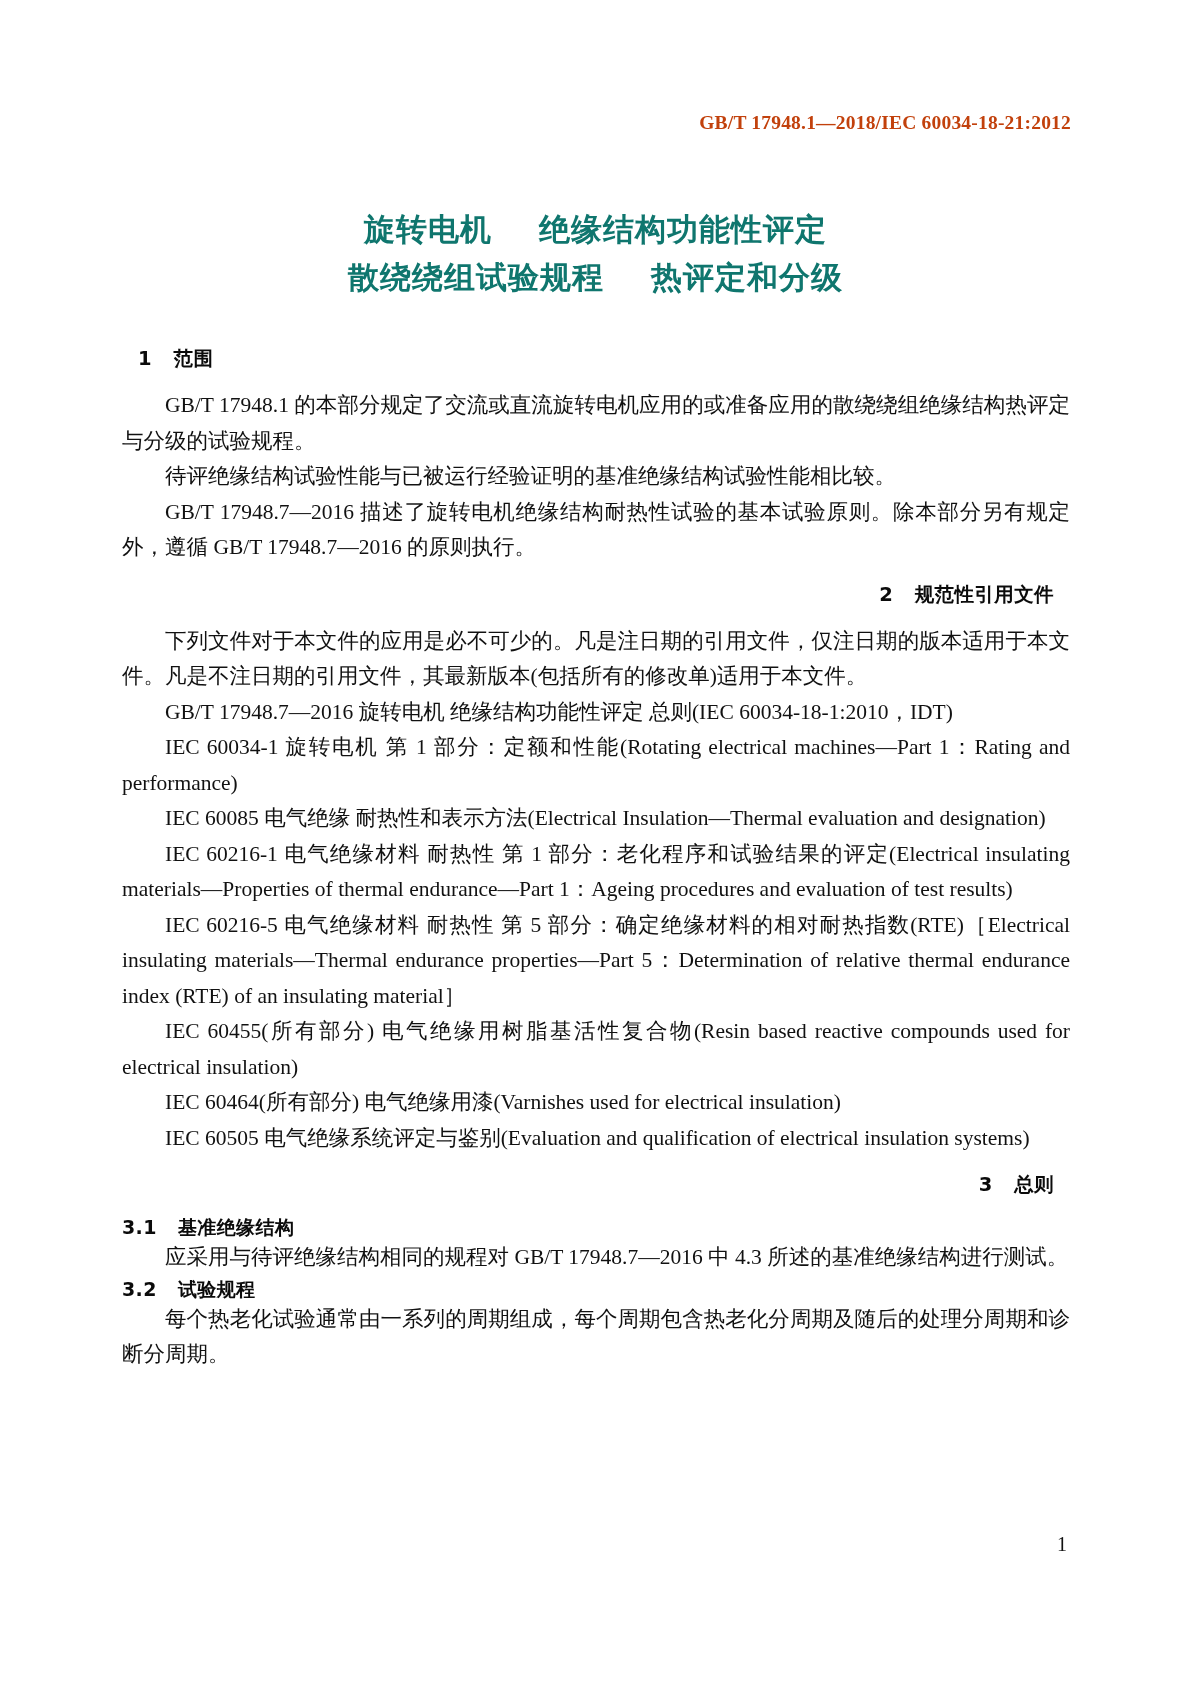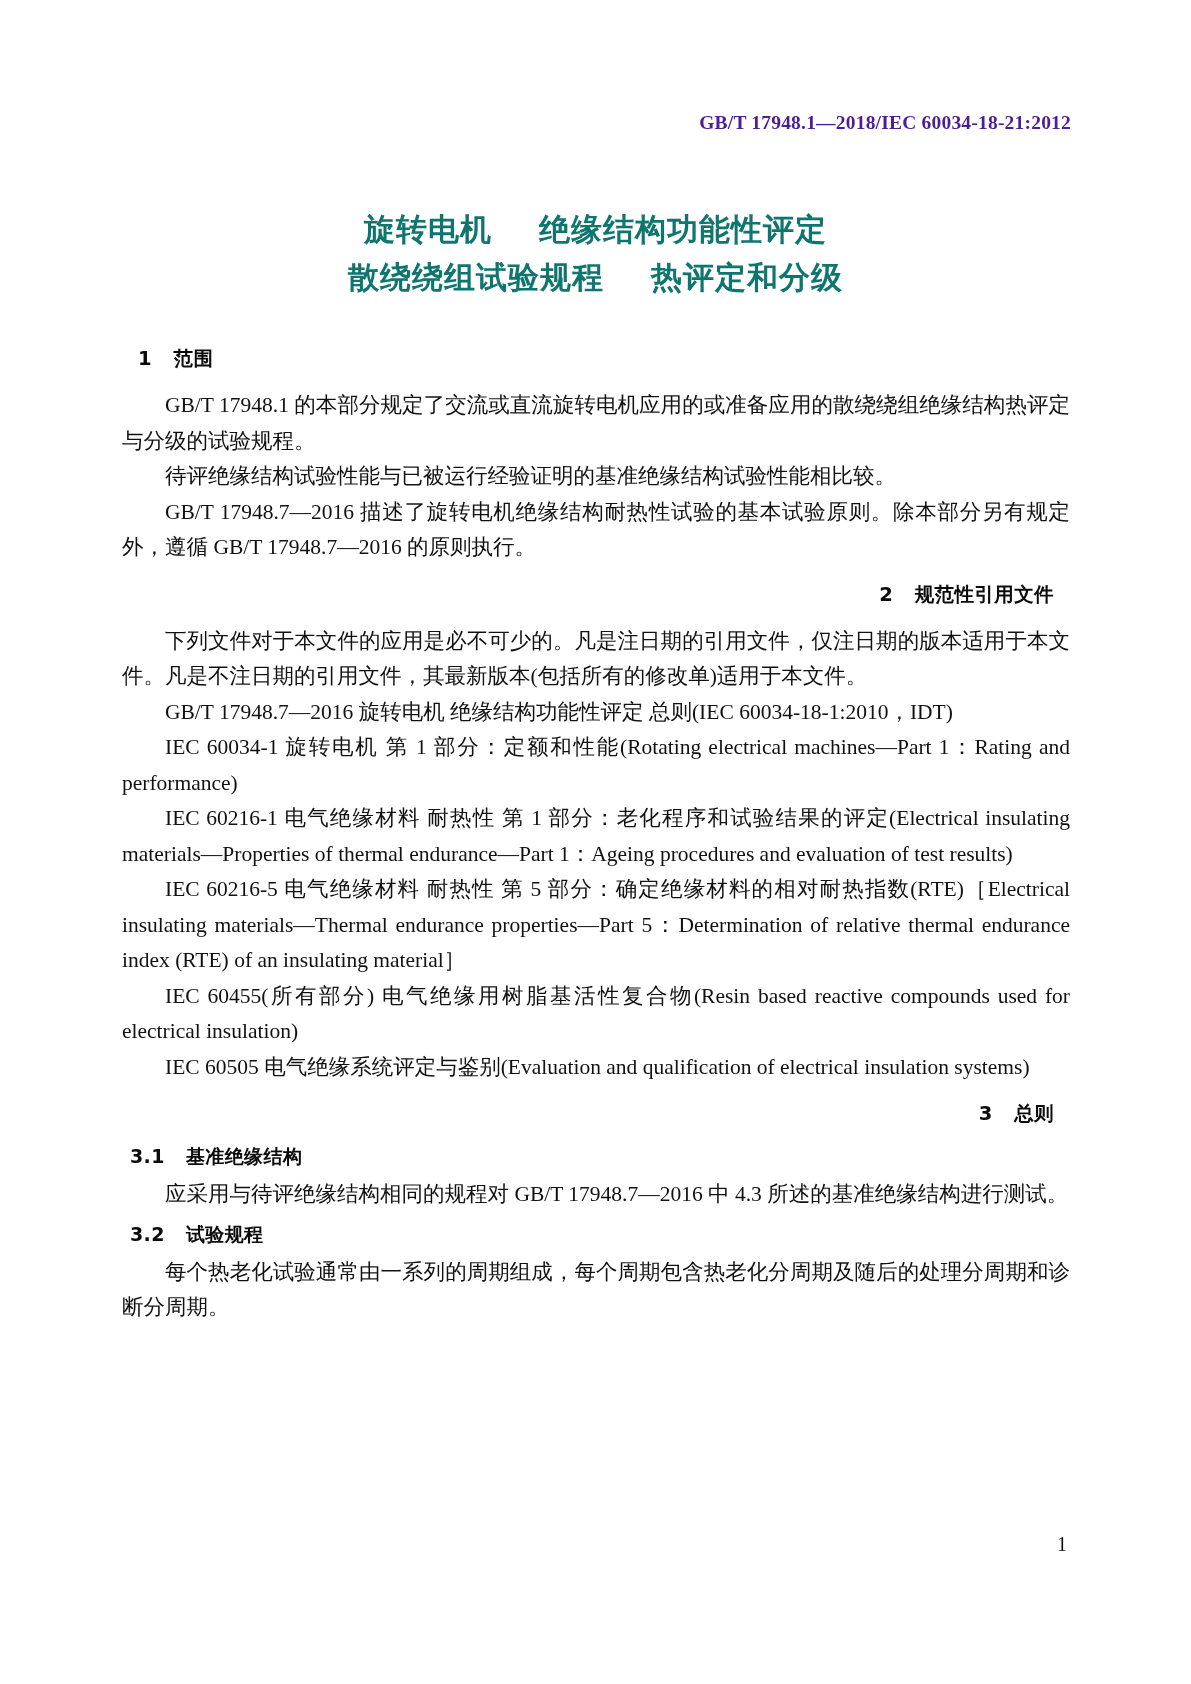--- a/index.html
+++ b/index.html
@@ -22,21 +22,21 @@
   
   .running-header {
     position: absolute;
     top: 112px;
     right: 120px;
     font-family: "Liberation Serif", "DejaVu Serif", serif;
     font-size: 19.5px;
     letter-spacing: 0.2px;
     white-space: nowrap;
     font-weight: 700;
-    color: #4c1d95;
+    color: #c2410c;
   }
 
   
   .doc-title {
     position: absolute;
     left: 0;
     right: 0;
     top: 205px;
     text-align: center;
   }
@@ -66,21 +66,21 @@
     padding: 0;
     line-height: 26px;
     letter-spacing: 0.4px;
     white-space: pre;
     color: #0b0b0b;
   }
   h3.subsec {
     font-family: "DejaVu Sans", "Liberation Sans", sans-serif;
     font-size: 19px;
     font-weight: 700;
-    margin: 8px;
+    margin: 0;
     padding: 0;
     line-height: 26px;
     letter-spacing: 0.4px;
     white-space: pre;
     color: #0b0b0b;
   }
 
   p.para {
     font-family: "Liberation Serif", "DejaVu Serif", serif;
     font-size: 21.5px;
@@ -124,23 +124,25 @@
 
     <h2 class="sec">1   范围</h2>
     <p class="para indent gap-after-head">GB/T 17948.1 的本部分规定了交流或直流旋转电机应用的或准备应用的散绕绕组绝缘结构热评定与分级的试验规程。</p>
     <p class="para indent gap-para">待评绝缘结构试验性能与已被运行经验证明的基准绝缘结构试验性能相比较。</p>
     <p class="para indent gap-para">GB/T 17948.7—2016 描述了旋转电机绝缘结构耐热性试验的基本试验原则。除本部分另有规定外，遵循 GB/T 17948.7—2016 的原则执行。</p>
 
     <h2 class="sec gap-sec-before">2   规范性引用文件</h2>
     <p class="para indent gap-after-head">下列文件对于本文件的应用是必不可少的。凡是注日期的引用文件，仅注日期的版本适用于本文件。凡是不注日期的引用文件，其最新版本(包括所有的修改单)适用于本文件。</p>
     <p class="para indent gap-para">GB/T 17948.7—2016    旋转电机    绝缘结构功能性评定 总则(IEC 60034-18-1:2010，IDT)</p>
     <p class="para indent gap-para">IEC 60034-1    旋转电机    第 1 部分：定额和性能(Rotating electrical machines—Part 1：Rating and performance)</p>
+    <p class="para indent gap-para">IEC 60085    电气绝缘    耐热性和表示方法(Electrical Insulation—Thermal evaluation and designation)</p>
     <p class="para indent gap-para">IEC 60216-1    电气绝缘材料    耐热性    第 1 部分：老化程序和试验结果的评定(Electrical insulating materials—Properties of thermal endurance—Part 1：Ageing procedures and evaluation of test results)</p>
     <p class="para indent gap-para">IEC 60216-5    电气绝缘材料    耐热性    第 5 部分：确定绝缘材料的相对耐热指数(RTE)［Electrical insulating materials—Thermal endurance properties—Part 5：Determination of relative thermal endurance index (RTE) of an insulating material］</p>
     <p class="para indent gap-para">IEC 60455(所有部分)    电气绝缘用树脂基活性复合物(Resin based reactive compounds used for electrical insulation)</p>
+    <p class="para indent gap-para">IEC 60464(所有部分)    电气绝缘用漆(Varnishes used for electrical insulation)</p>
     <p class="para indent gap-para">IEC 60505    电气绝缘系统评定与鉴别(Evaluation and qualification of electrical insulation systems)</p>
 
     <h2 class="sec gap-sec-before">3   总则</h2>
     <h3 class="subsec gap-small">3.1   基准绝缘结构</h3>
     <p class="para indent gap-after-head">应采用与待评绝缘结构相同的规程对 GB/T 17948.7—2016 中 4.3 所述的基准绝缘结构进行测试。</p>
     <h3 class="subsec gap-small">3.2   试验规程</h3>
     <p class="para indent gap-after-head">每个热老化试验通常由一系列的周期组成，每个周期包含热老化分周期及随后的处理分周期和诊断分周期。</p>
 
   </div>
 

